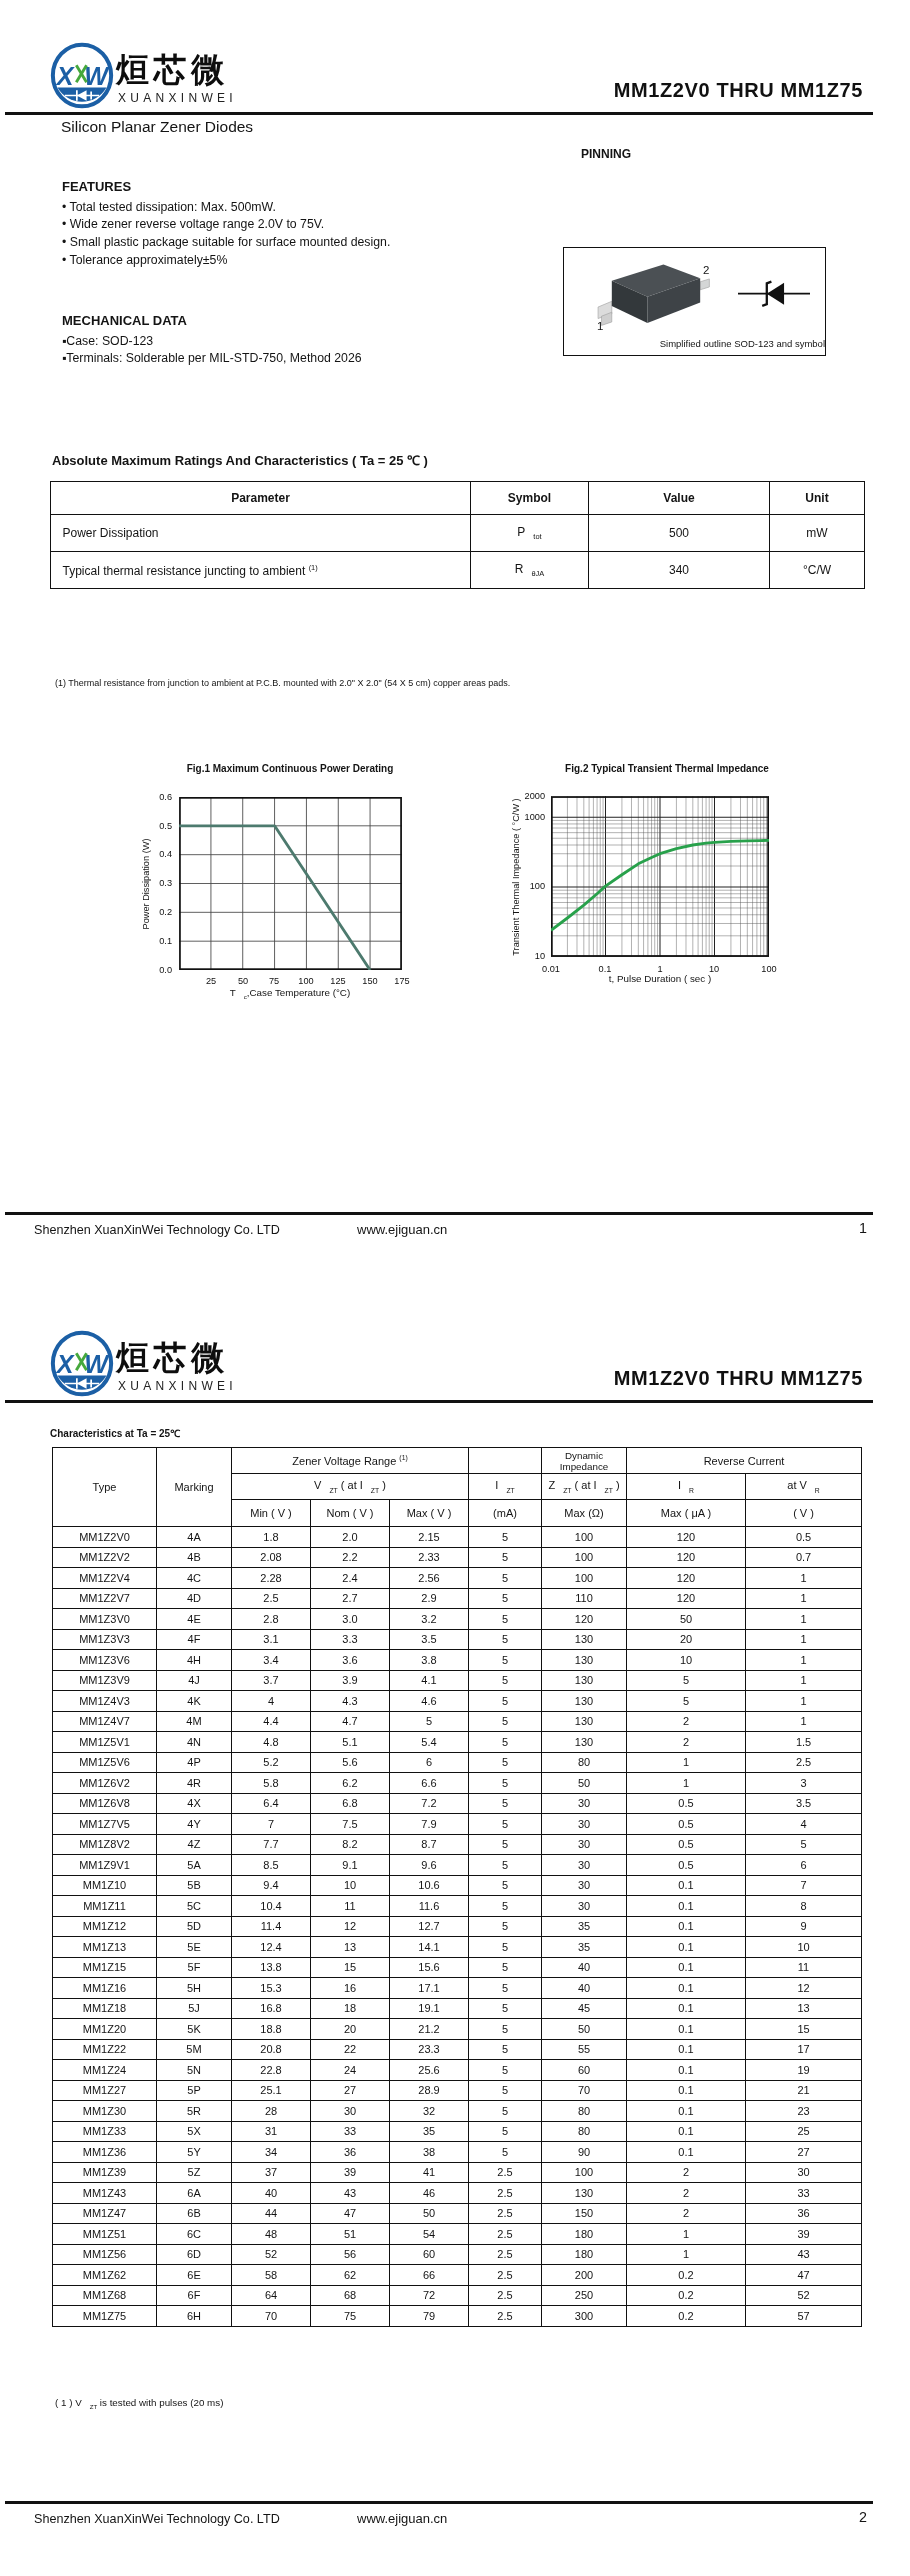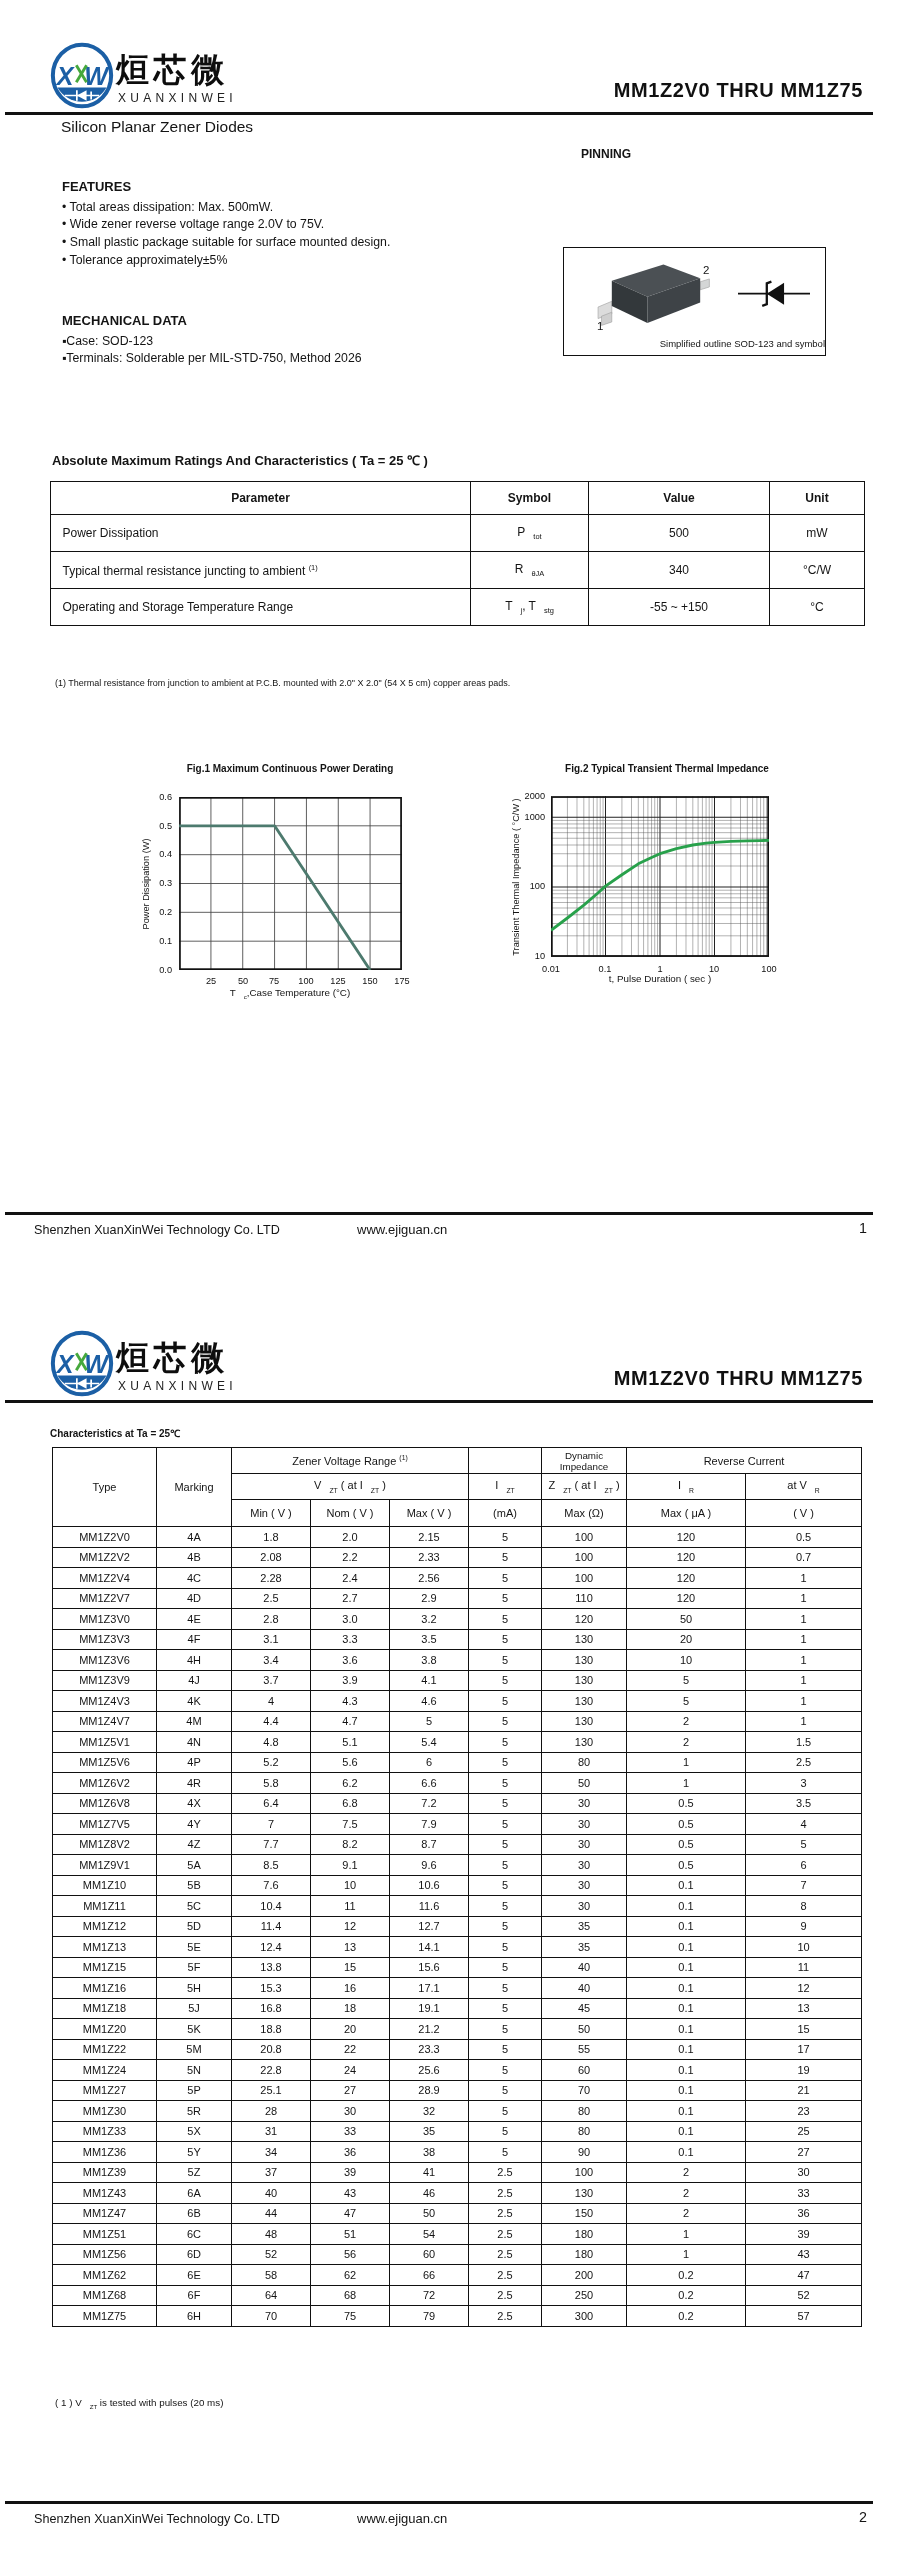--- a/index.html
+++ b/index.html
@@ -62,21 +62,21 @@
     <line x1="47" y1="84" x2="47" y2="102" stroke="#fff" stroke-width="3"></line>
     <line x1="72" y1="86" x2="72" y2="100" stroke="#fff" stroke-width="3"></line>
   </svg>
   <div class="brand-cn">烜芯微</div>
   <div class="brand-en">XUANXINWEI</div>
   <div class="part-title">MM1Z2V0  THRU  MM1Z75</div>
   <div class="rule" style="left:4.6px;top:112px;width:868px;height:2.9px"></div>
   <div class="subtitle">Silicon Planar Zener Diodes</div>
 
   <div class="sec-head" style="left:62px;top:179px">FEATURES</div>
-  <div class="feat-line" style="top:200px"><span>•</span> <span>Total areas dissipation: Max. 500mW.</span></div>
+  <div class="feat-line" style="top:200px"><span>•</span> <span>Total tested dissipation: Max. 500mW.</span></div>
   <div class="feat-line" style="top:217px"><span>•</span> <span>Wide zener reverse voltage range 2.0V to 75V.</span></div>
   <div class="feat-line" style="top:235px"><span>•</span> <span>Small plastic package suitable for surface mounted design.</span></div>
   <div class="feat-line" style="top:253px"><span>•</span> <span>Tolerance approximately±5%</span></div>
 
   <div class="sec-head" style="left:62px;top:313px">MECHANICAL DATA</div>
   <div class="mech-line" style="top:334px"><span>▪</span><span>Case: SOD-123</span></div>
   <div class="mech-line" style="top:351px"><span>▪</span><span>Terminals: Solderable per MIL-STD-750, Method 2026</span></div>
 
   <div class="sec-head" style="left:581px;top:147px;font-size:12px">PINNING</div>
 
@@ -120,26 +120,20 @@
           <td>Power Dissipation</td>
           <td>P<sub>tot</sub></td>
           <td>500</td>
           <td>mW</td>
         </tr>
         <tr>
           <td>Typical thermal resistance juncting to ambient <sup>(1)</sup></td>
           <td>R<sub>θJA</sub></td>
           <td>340</td>
           <td>°C/W</td>
-        </tr>
-        <tr>
-          <td>Operating and Storage Temperature Range</td>
-          <td>T<sub>j</sub>, T<sub>stg</sub></td>
-          <td>-55 ~ +150</td>
-          <td>°C</td>
         </tr>
       </tbody>
   </table>
   <div class="note" style="left:55px;top:678px">(1)  Thermal resistance from junction to ambient at P.C.B. mounted with 2.0" X 2.0" (54 X 5 cm) copper areas pads.</div>
 
   <div class="hcenter fig-title" style="left:290px;top:768px">Fig.1  Maximum Continuous Power Derating</div>
   <div class="chart-box" id="fig1" style="left:179px;top:797px;width:223px;height:173px"><svg width="223" height="173" viewBox="0 0 389 302">
         <line x1="55.6" y1="0" x2="55.6" y2="302" stroke="#444" stroke-width="1.5"></line>
         <line x1="111.1" y1="0" x2="111.1" y2="302" stroke="#444" stroke-width="1.5"></line>
         <line x1="166.7" y1="0" x2="166.7" y2="302" stroke="#444" stroke-width="1.5"></line>
@@ -495,21 +489,21 @@
           <td>9.1</td>
           <td>9.6</td>
           <td>5</td>
           <td>30</td>
           <td>0.5</td>
           <td>6</td>
         </tr>
         <tr>
           <td>MM1Z10</td>
           <td>5B</td>
-          <td>7.6</td>
+          <td>9.4</td>
           <td>10</td>
           <td>10.6</td>
           <td>5</td>
           <td>30</td>
           <td>0.1</td>
           <td>7</td>
         </tr>
         <tr>
           <td>MM1Z11</td>
           <td>5C</td>

